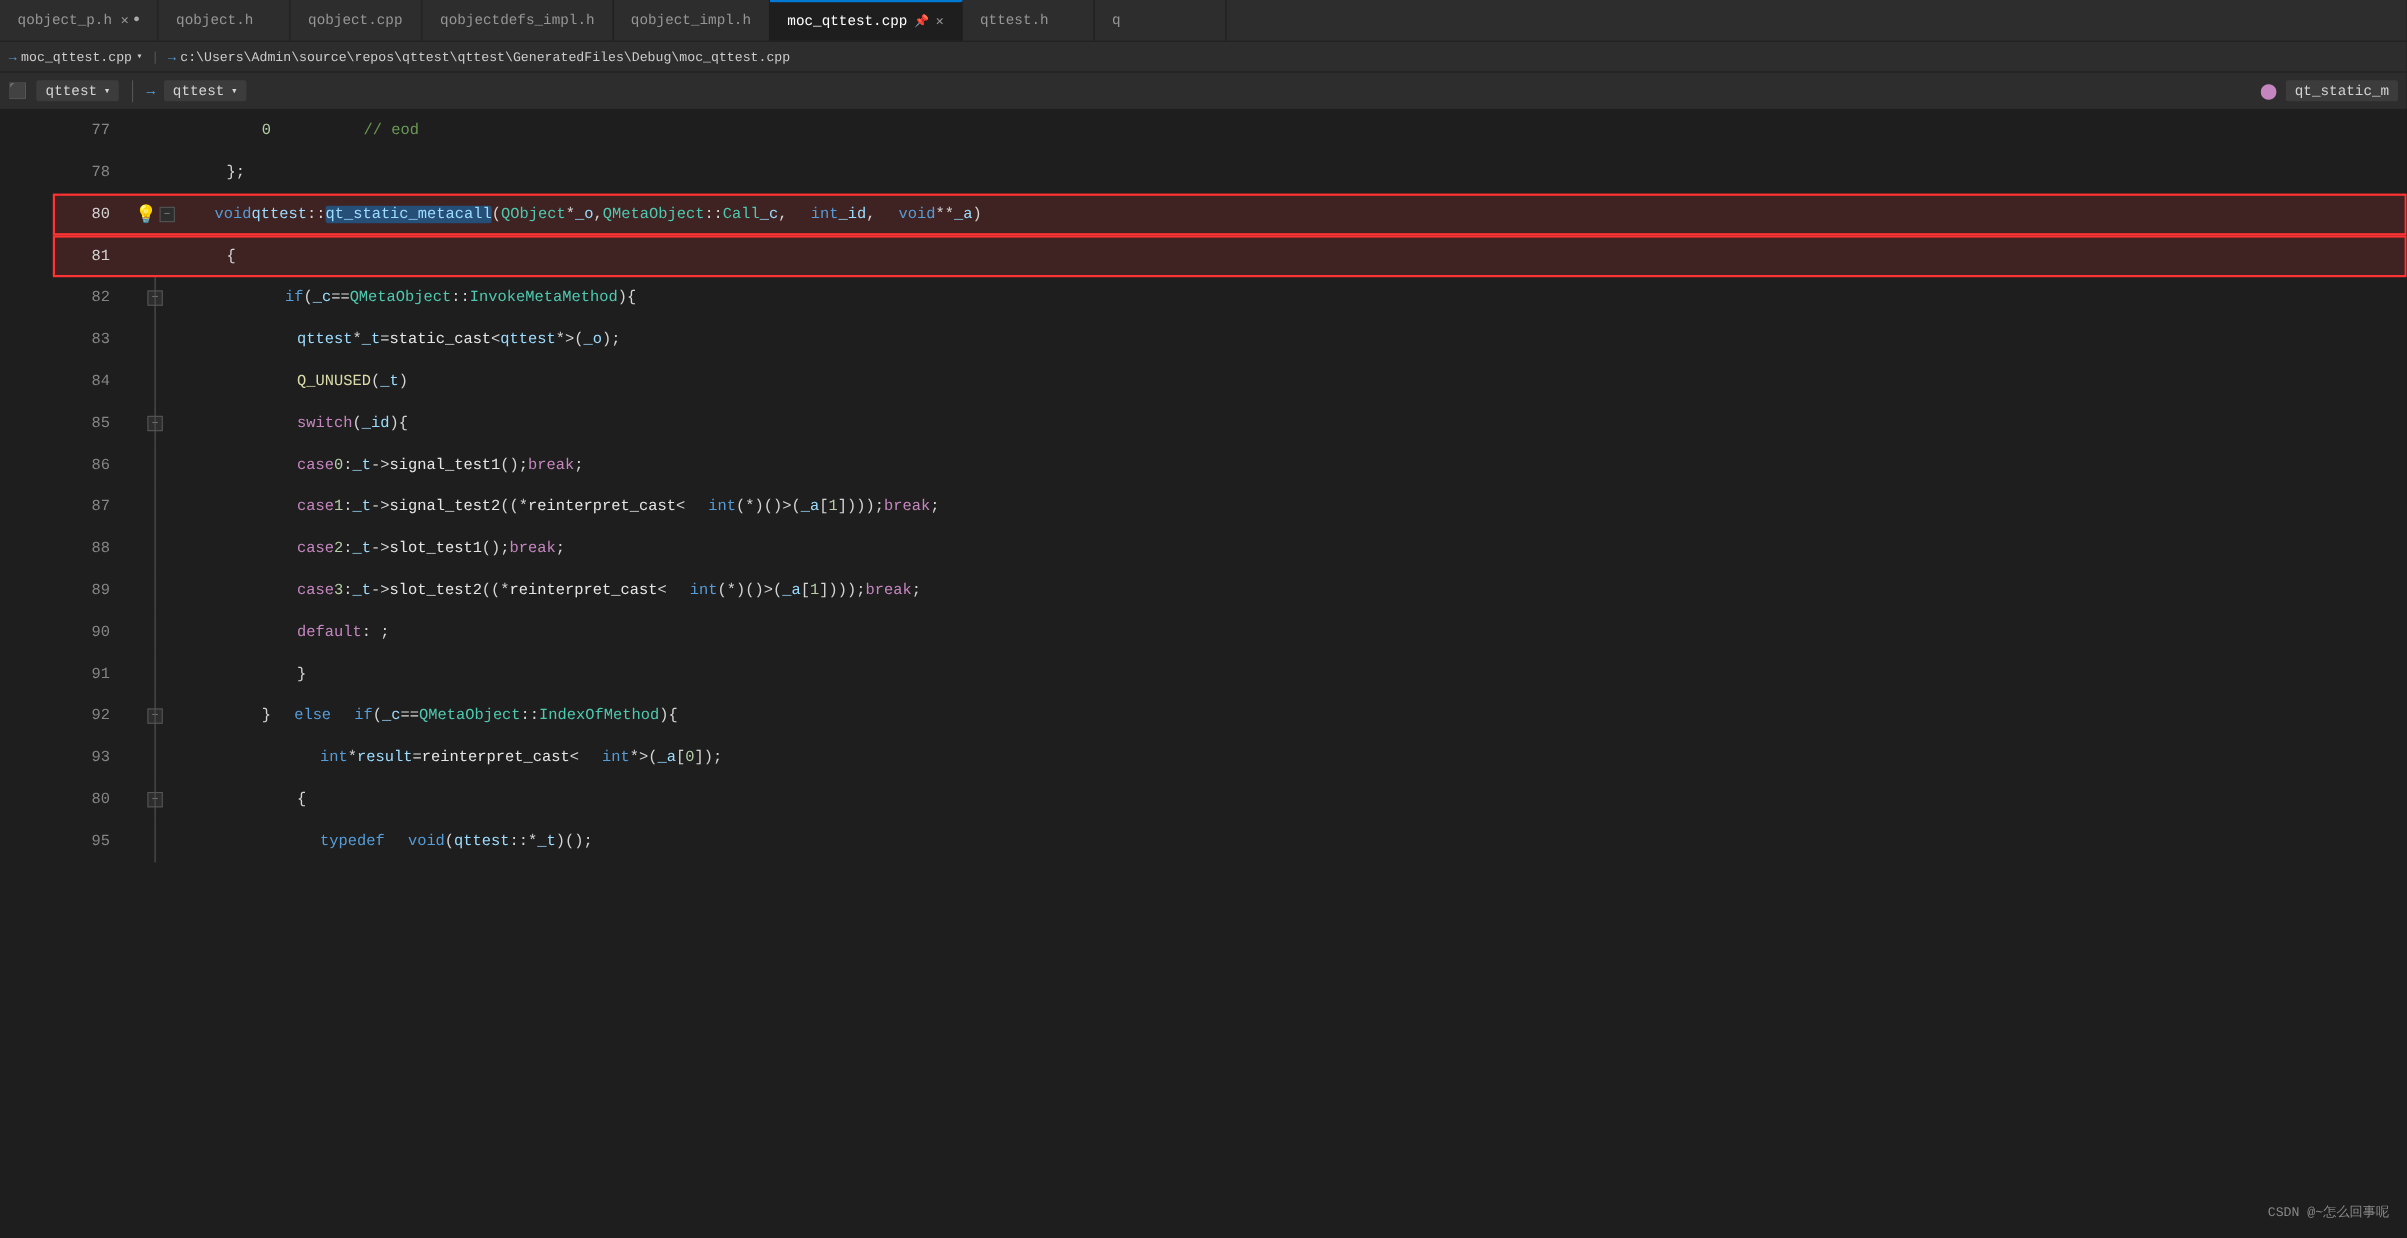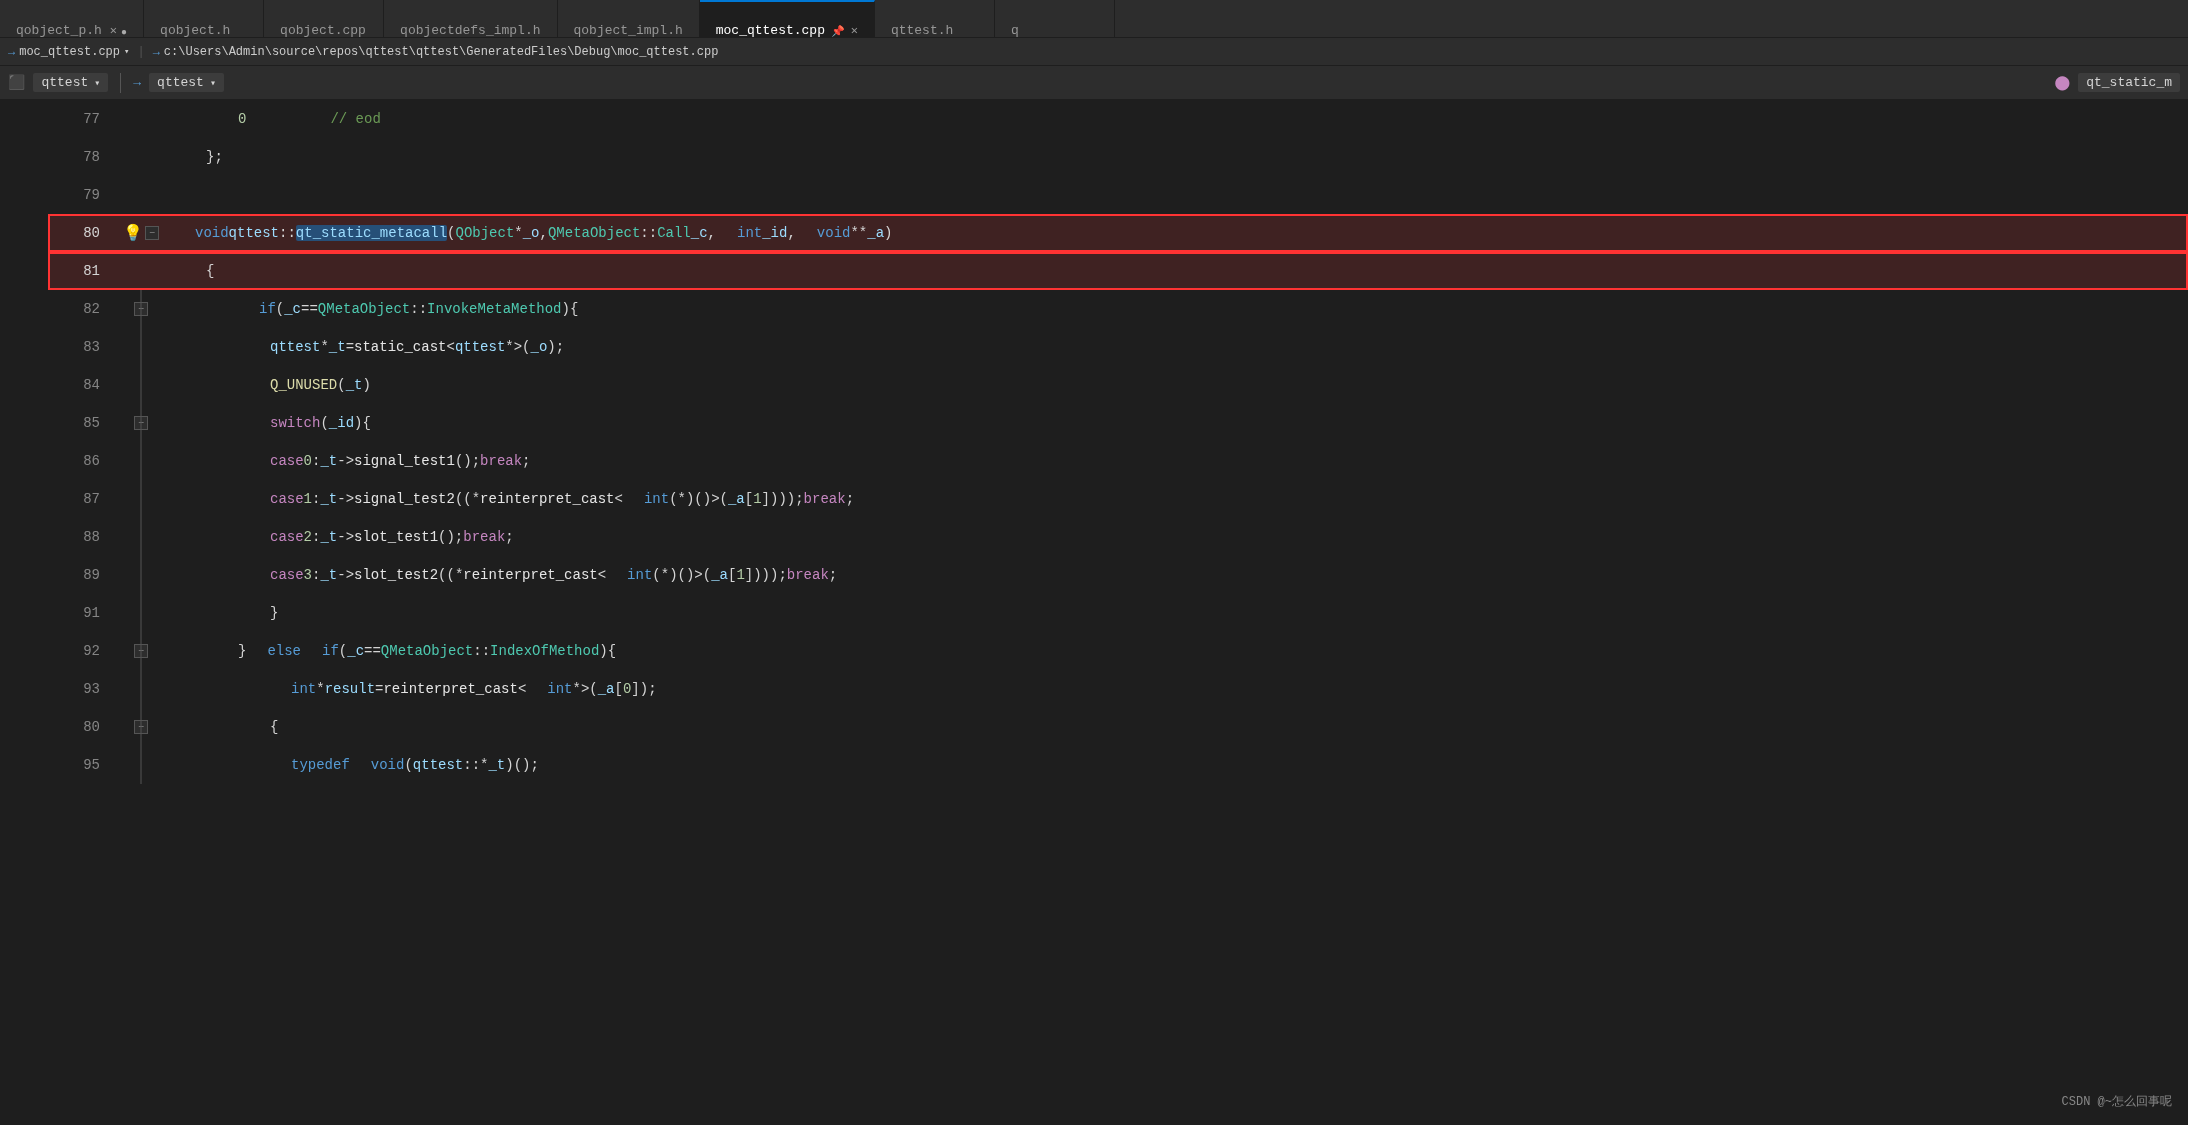--- a/index.html
+++ b/index.html
@@ -17,21 +17,21 @@
     .tab-bar {
       display: flex;
       background: #2d2d2d;
       height: 38px;
       align-items: center;
       border-bottom: 1px solid #1e1e1e;
       overflow: hidden;
     }
     .tab {
       display: flex;
-      align-items: flex-end;
+      align-items: center;
       padding: 0 16px;
       height: 38px;
       font-size: 13px;
       color: #969696;
       border-right: 1px solid #1e1e1e;
       cursor: pointer;
       white-space: nowrap;
       min-width: 120px;
     }
     .tab.active {
@@ -267,25 +267,20 @@
   </div>
 
   <div class="code-line">
     <div class="line-num">78</div>
     <div class="line-gutter"></div>
     <div class="code-content">
       <span class="indent1"></span><span class="op">};</span>
     </div>
   </div>
 
-  <div class="code-line">
-    <div class="line-num">79</div>
-    <div class="line-gutter"></div>
-    <div class="code-content"></div>
-  </div>
 
   <div class="code-line highlighted">
     <div class="line-num" style="color:#d4d4d4">80</div>
     <div class="line-gutter" style="display:flex;align-items:center;gap:2px;">
       <span class="bulb-icon" style="font-size:16px;">💡</span>
       <div class="fold-btn">−</div>
     </div>
     <div class="code-content">
       <span class="kw">void</span> <span class="var">qttest</span><span class="op">::</span><span class="sel">qt_static_metacall</span><span class="op">(</span><span class="cls">QObject</span> <span class="op">*</span><span class="var">_o</span><span class="op">,</span> <span class="cls">QMetaObject</span><span class="op">::</span><span class="cls">Call</span> <span class="var">_c</span><span class="op">,</span> <span class="kw">int</span> <span class="var">_id</span><span class="op">,</span> <span class="kw">void</span> <span class="op">**</span><span class="var">_a</span><span class="op">)</span>
     </div>
@@ -374,20 +369,29 @@
   <div class="code-line">
     <div class="line-num">89</div>
     <div class="line-gutter" style="position:relative;">
       <div class="gutter-line"></div>
     </div>
     <div class="code-content">
       <span class="indent1"></span><span class="indent1"></span><span class="indent1"></span><span class="kw2">case</span> <span class="num">3</span><span class="op">:</span> <span class="var">_t</span><span class="op">-&gt;</span><span class="fn">slot_test2</span><span class="op">((</span><span class="op">*</span><span class="fn">reinterpret_cast</span><span class="op">&lt;</span> <span class="kw">int</span><span class="op">(*)(</span><span class="op">)&gt;(</span><span class="var">_a</span><span class="op">[</span><span class="num">1</span><span class="op">])));</span> <span class="kw2">break</span><span class="op">;</span>
     </div>
   </div>
 
+  <div class="code-line">
+    <div class="line-num">90</div>
+    <div class="line-gutter" style="position:relative;">
+      <div class="gutter-line"></div>
+    </div>
+    <div class="code-content">
+      <span class="indent1"></span><span class="indent1"></span><span class="indent1"></span><span class="kw2">default</span><span class="op">: ;</span>
+    </div>
+  </div>
 
   <div class="code-line">
     <div class="line-num">91</div>
     <div class="line-gutter" style="position:relative;">
       <div class="gutter-line"></div>
     </div>
     <div class="code-content">
       <span class="indent1"></span><span class="indent1"></span><span class="indent1"></span><span class="op">}</span>
     </div>
   </div>

